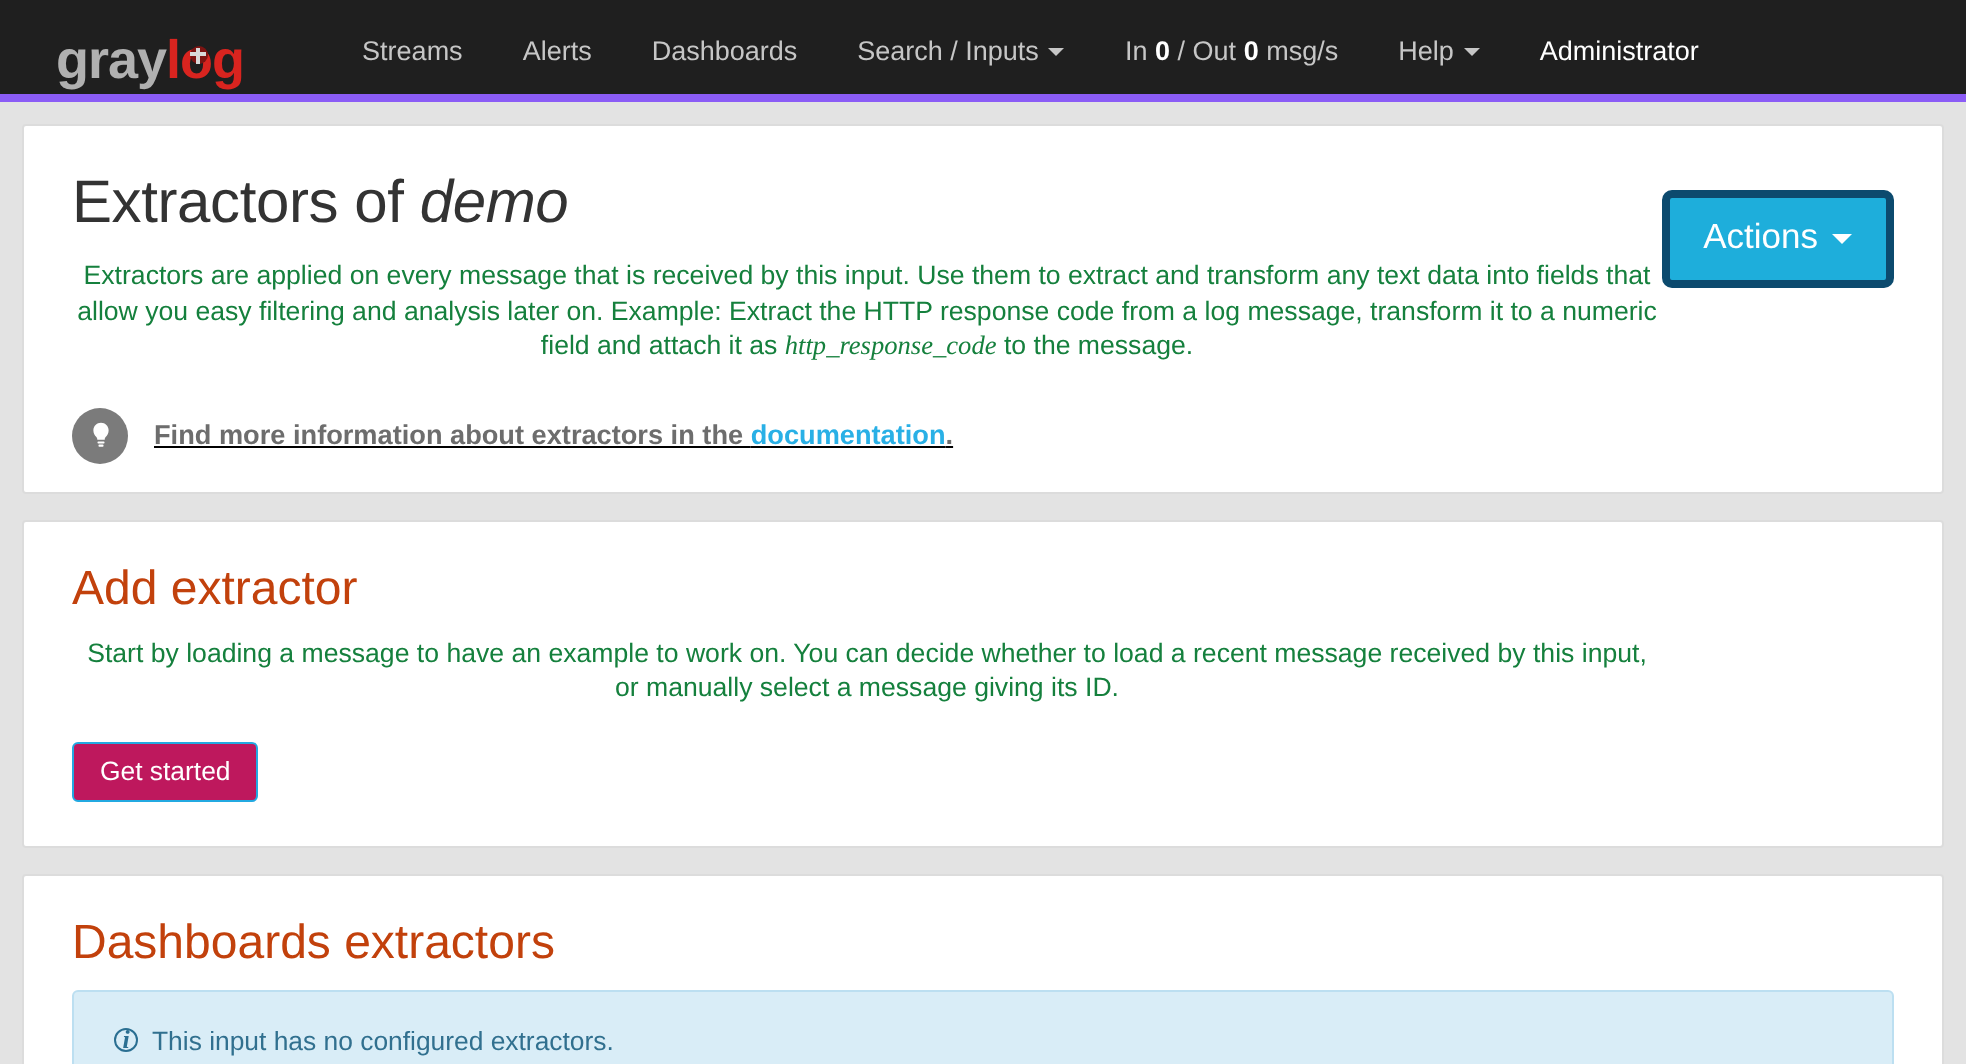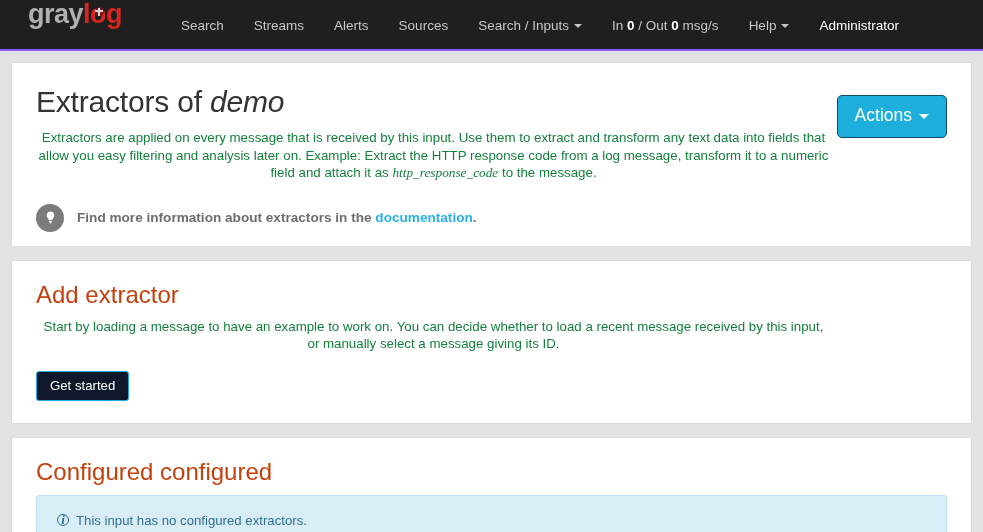--- a/index.html
+++ b/index.html
@@ -11,23 +11,23 @@
     overflow: hidden;
     background: #e3e3e3;
     font-family: "Liberation Sans", sans-serif;
   }
 
   
   .navbar {
     height: 51px;
     background: #1f1f1f;
     display: flex;
-    align-items: flex-start;
+    align-items: flex-end;
     padding: 0 0 0 28px;
-    border-bottom: 2px solid #8b5cf6;
+    border-bottom: 4px solid #8b5cf6;
   }
   .brand {
     display: flex;
     align-items: baseline;
     font-size: 27px;
     font-weight: bold;
     letter-spacing: -0.5px;
     margin-right: 44px;
     position: relative;
     top: -1px;
@@ -129,37 +129,38 @@
     font-style: italic;
     font-size: 13.3px;
   }
 
   
   .actions-btn {
     position: absolute;
     right: 24px;
     top: 32px;
     background: #1eaedb;
-    border: 1px solid #0c4a6e;
+    border: 4px solid #0c4a6e;
     color: #ffffff;
     font-size: 17.5px;
     font-family: "Liberation Sans", sans-serif;
     padding: 11px 17px 12px 17px;
     border-radius: 5px;
     cursor: pointer;
     line-height: 1;
   }
   .actions-btn .caret { vertical-align: 2px; margin-left: 7px;
     border-left-width: 5px; border-right-width: 5px; border-top-width: 5px; }
 
   
   .hint-row {
     display: flex;
     align-items: center;
     margin-top: 22px;
+    text-decoration: underline;
   }
   .hint-badge {
     width: 28px; height: 28px;
     border-radius: 50%;
     background: #7b7b7b;
     display: flex;
     align-items: center;
     justify-content: center;
     flex: none;
     margin-right: 13px;
@@ -171,21 +172,21 @@
   }
   .hint-text a {
     color: #29b0e6;
     text-decoration: none;
     font-weight: bold;
   }
 
   
   .btn-primary-sm {
     display: inline-block;
-    background: #0f172a;
+    background: #be185d;
     border: 1px solid #23a9e1;
     color: #ffffff;
     font-size: 13.2px;
     padding: 7px 13px 8px 13px;
     border-radius: 3px;
     margin-top: 18px;
     cursor: pointer;
     line-height: 1;
   }
 
@@ -230,24 +231,23 @@
 </head>
 <body>
 
 <div class="navbar">
   <div class="brand">
     <span class="gray">gray</span>
       <span class="log"><span>log</span><span class="logo-dot"></span></span>
   </div>
 
   <div class="nav-items">
-    <a class="nav-link">Search</a>
     <a class="nav-link">Streams</a>
     <a class="nav-link">Alerts</a>
-    <a class="nav-link">Sources</a>
+    <a class="nav-link">Dashboards</a>
     <a class="nav-link"><span>Search / Inputs</span><span class="caret"></span></a>
 
     <a class="nav-link">
       <span>In</span>
       <b>0</b>
       <span>/</span>
       <span>Out</span>
       <b>0</b>
       <span>msg/s</span>
     </a>
@@ -278,21 +278,21 @@
     </div>
   </div>
 
   <div class="panel">
     <h2 class="section-title">Add extractor</h2>
     <p class="desc">Start by loading a message to have an example to work on. You can decide whether to load a recent message received by this input, or manually select a message giving its ID.</p>
     <button class="btn-primary-sm">Get started</button>
   </div>
 
   <div class="panel">
-    <h2 class="section-title">Configured configured</h2>
+    <h2 class="section-title">Dashboards extractors</h2>
     <div class="alert-info">
       <span class="info-icon">i</span>
       <span>This input has no configured extractors.</span>
     </div>
   </div>
 
 </div>
 
 <div class="scroll-gutter"></div>
 

